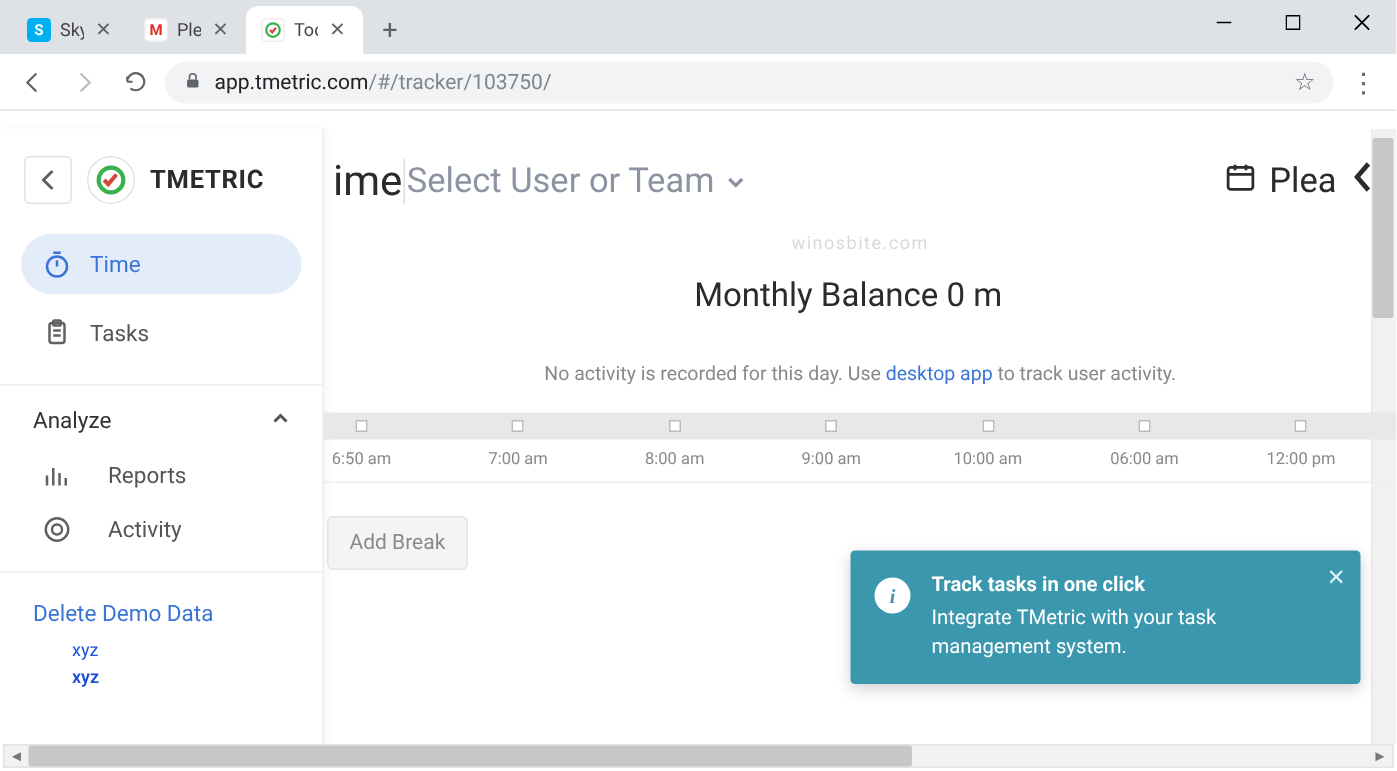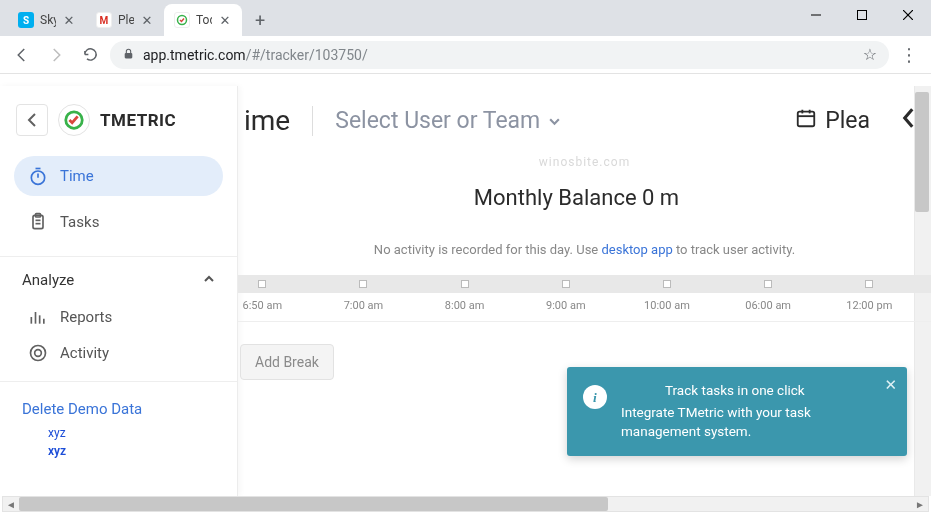--- a/index.html
+++ b/index.html
@@ -24,37 +24,37 @@
 .lock { color: #5f6368; font-size: 12px; }
 .url-text { flex: 1; }
 .url-text .muted { color: #80868b; }
 .star { color: #5f6368; font-size: 16px; cursor: pointer; }
 .menu-dots { width: 28px; height: 28px; display: flex; align-items: center; justify-content: center; color: #5f6368; cursor: pointer; font-size: 18px; }
 
 
 .app { position: absolute; top: 86px; left: 0; right: 0; bottom: 18px; display: flex; }
 
 
-.sidebar { width: 238px; background: #fff; border-right: 1px solid #ececec; display: flex; flex-direction: column; padding-top: 18px; box-shadow: 2px 0 6px rgba(0,0,0,0.04); }
+.sidebar { width: 216px; background: #fff; border-right: 1px solid #ececec; display: flex; flex-direction: column; padding-top: 18px; box-shadow: 2px 0 6px rgba(0,0,0,0.04); }
 .brand-row { display: flex; align-items: center; gap: 10px; padding: 0 16px 20px; }
 .back-sq { width: 32px; height: 32px; border: 1px solid #e3e3e3; border-radius: 4px; display: flex; align-items: center; justify-content: center; color: #616161; cursor: pointer; }
 .brand-logo { width: 32px; height: 32px; border-radius: 16px; border: 1px solid #e3e3e3; display: flex; align-items: center; justify-content: center; }
 .brand-text { font-weight: 700; font-size: 17px; letter-spacing: 0.5px; color: #2b2b2b; }
 .sb-item { margin: 0 14px 6px; height: 40px; border-radius: 20px; display: flex; align-items: center; padding: 0 14px; gap: 12px; color: #555; cursor: pointer; font-size: 15px; }
 .sb-item.active { background: #e3edfa; color: #3a74d8; }
 .sb-icon { width: 20px; height: 20px; display: flex; align-items: center; justify-content: center; }
 .section-head { display: flex; align-items: center; justify-content: space-between; padding: 14px 22px 10px; font-size: 15px; color: #333; cursor: pointer; border-top: 1px solid #eee; margin-top: 8px; }
-.sb-sub { display: flex; align-items: center; gap: 12px; padding: 8px 28px; color: #555; font-size: 15px; cursor: pointer; }
+.sb-sub { display: flex; align-items: center; gap: 24px; padding: 8px 28px; color: #555; font-size: 15px; cursor: pointer; }
 .demo-link { padding: 18px 22px 6px; color: #3a74d8; font-size: 15px; cursor: pointer; border-top: 1px solid #eee; margin-top: 10px; }
 .xyz { padding: 2px 48px; font-size: 12px; color: #1d4ed8; }
 .xyz.bold { font-weight: 600; }
 
 
 .main { flex: 1; position: relative; overflow: hidden; }
-.topbar { display: flex; align-items: center; padding: 18px 16px 14px 6px; gap: 22px; }
+.topbar { display: flex; align-items: center; padding: 18px 16px 14px 6px; gap: 1px; }
 .heading-part { font-size: 28px; color: #2b2b2b; font-weight: 400; }
 .divider-v { width: 1px; height: 30px; background: #ddd; }
 .selector { color: #8c93a2; font-size: 23px; display: flex; align-items: center; gap: 8px; cursor: pointer; }
 .spacer { flex: 1; }
 .today-btn { display: flex; align-items: center; gap: 8px; font-size: 23px; color: #2b2b2b; cursor: pointer; }
 .chev-right { font-size: 22px; color: #2b2b2b; cursor: pointer; font-weight: bold; margin-left: 10px; }
 .watermark { text-align: center; color: #d9d9d9; font-size: 12px; margin-top: 4px; letter-spacing: 1px; }
 .balance { text-align: center; font-size: 22px; color: #2b2b2b; padding: 16px 16px 0 0; }
 .no-activity { text-align: center; font-size: 13px; color: #888; padding: 32px 0 12px; }
 .no-activity a { color: #3a74d8; text-decoration: none; }
@@ -63,21 +63,21 @@
 .tick { position: absolute; top: 5px; width: 8px; height: 8px; background: #fff; border: 1px solid #bbb; transform: translateX(-50%); }
 .tick-labels { position: relative; height: 24px; font-size: 11px; color: #888; }
 .tick-label { position: absolute; transform: translateX(-50%); top: 6px; white-space: nowrap; }
 .hr-line { height: 1px; background: #eee; margin: 4px 0 0; }
 .add-break { margin: 22px 0 0 2px; display: inline-block; padding: 9px 14px; background: #f4f4f4; border: 1px solid #e2e2e2; border-radius: 4px; color: #8a8a8a; font-size: 14px; cursor: pointer; }
 
 
 .toast { position: absolute; right: 24px; bottom: 40px; width: 340px; background: #3b97ad; color: #fff; border-radius: 3px; padding: 14px 34px 14px 54px; font-size: 13.5px; line-height: 1.45; box-shadow: 0 3px 10px rgba(0,0,0,0.18); }
 .toast-icon { position: absolute; left: 16px; top: 18px; width: 24px; height: 24px; background: #fff; border-radius: 12px; color: #3b97ad; display: flex; align-items: center; justify-content: center; font-weight: bold; font-style: italic; font-family: Georgia, serif; }
 .toast-close { position: absolute; right: 10px; top: 8px; cursor: pointer; font-size: 15px; color: #dff1f5; }
-.toast-title { font-weight: 400; margin-bottom: 2px; margin-left: 44px; }
+.toast-title { font-weight: 700; margin-bottom: 2px; }
 
 
 .hscroll { position: absolute; left: 2px; right: 2px; bottom: 2px; height: 16px; background: #f1f1f1; border: 1px solid #e3e3e3; display: flex; align-items: center; }
 .hscroll-arrow { width: 16px; height: 14px; display: flex; align-items: center; justify-content: center; color: #777; font-size: 10px; cursor: pointer; }
 .hscroll-track { flex: 1; height: 14px; position: relative; }
 .hscroll-thumb { position: absolute; left: 0; top: 0; height: 14px; width: 66%; background: #c7c7c7; border-radius: 2px; cursor: pointer; }
 
 
 .vscroll-thumb { position: absolute; right: 2px; top: 92px; width: 14px; height: 120px; background: #c7c7c7; border-radius: 2px; }
 .vscroll-track { position: absolute; right: 0; top: 86px; bottom: 18px; width: 17px; background: #f1f1f1; border-left: 1px solid #e9e9e9; }

